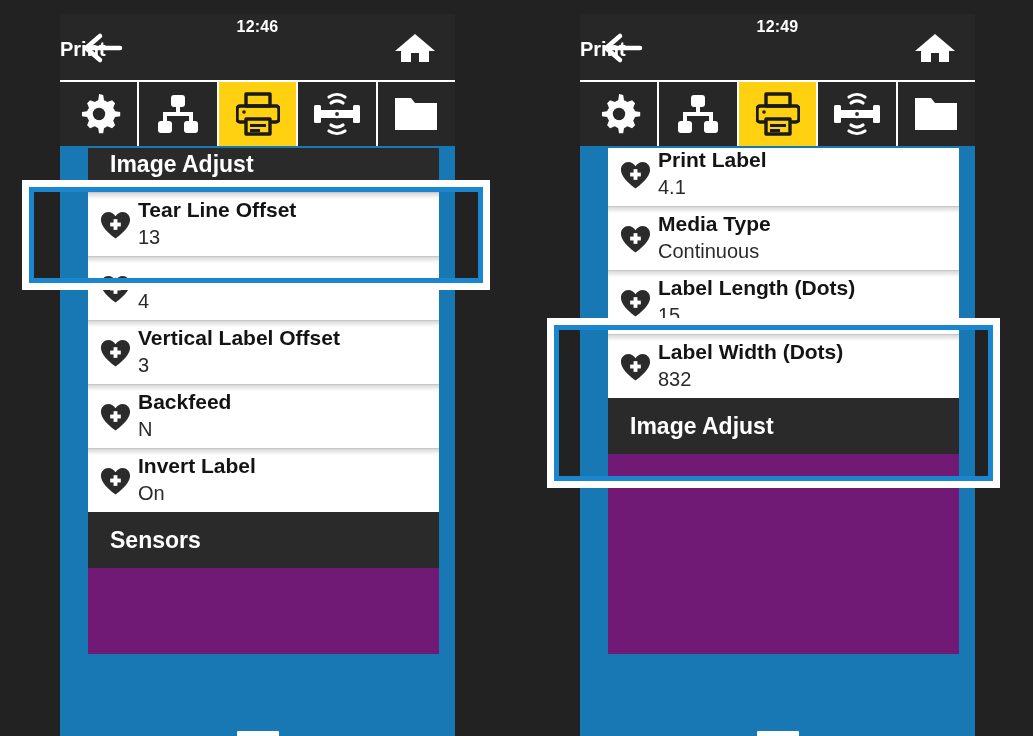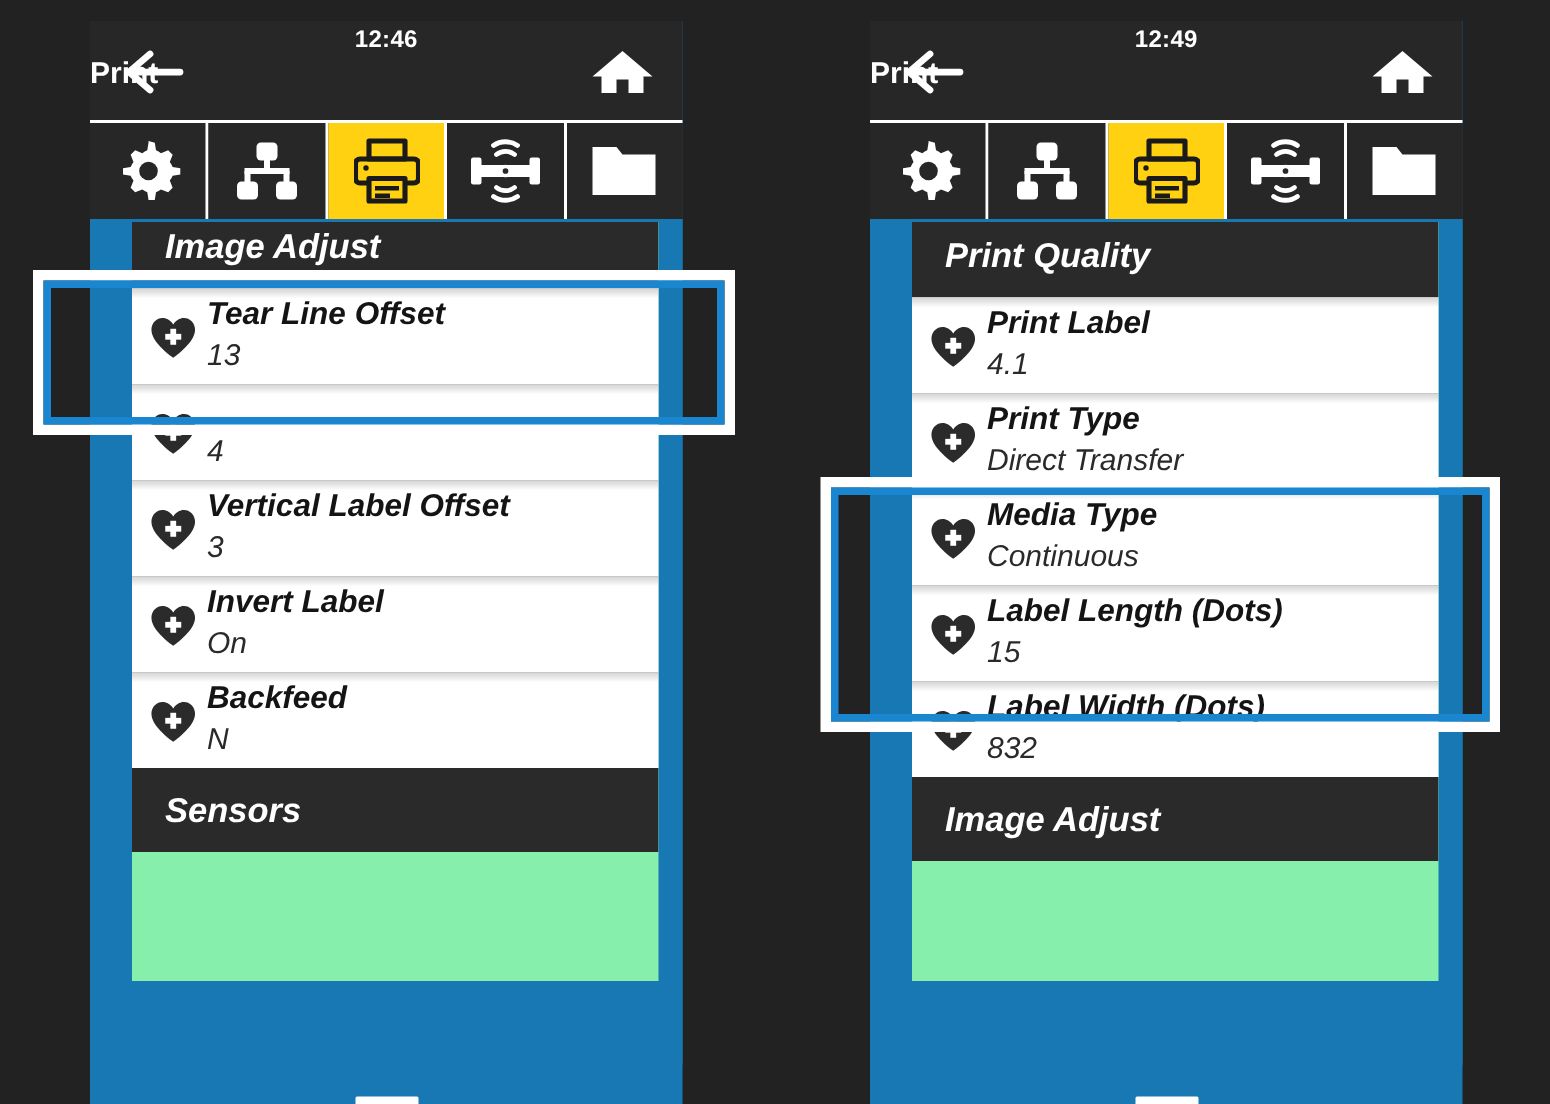--- a/index.html
+++ b/index.html
@@ -89,23 +89,22 @@
   .content {
     position: relative;
     height: 566px;
     background: #1878b4;
     padding: 2px 16px 0 28px;
     box-sizing: border-box;
   }
   .listwrap {
     position: relative;
     height: 506px;
-    background: #86efac;
+    background: #701a75;
     overflow: hidden;
-    font-style: italic;
   }
   .scrollpane {
     position: absolute;
     left: 0; right: 0;
     top: 0;
   }
 
   .section-head {
     height: 56px;
     line-height: 56px;
@@ -287,32 +286,32 @@
           <div class="label">Vertical Label Offset</div>
           <div class="value">3</div>
         </div>
 
         <div class="row">
           <svg class="heart" viewBox="0 0 32 30">
             <path d="M16 29 C4 20 1 14 1 9.5 C1 4.8 4.6 1.5 8.6 1.5 C11.6 1.5 14.3 3.2 16 6 C17.7 3.2 20.4 1.5 23.4 1.5 C27.4 1.5 31 4.8 31 9.5 C31 14 28 20 16 29 Z" fill="#2b2b2b"></path>
             <rect x="14" y="9" width="4" height="11" fill="#ffffff"></rect>
             <rect x="10.5" y="12.5" width="11" height="4" fill="#ffffff"></rect>
           </svg>
+          <div class="label">Backfeed</div>
+          <div class="value">N</div>
+        </div>
+
+        <div class="row">
+          <svg class="heart" viewBox="0 0 32 30">
+            <path d="M16 29 C4 20 1 14 1 9.5 C1 4.8 4.6 1.5 8.6 1.5 C11.6 1.5 14.3 3.2 16 6 C17.7 3.2 20.4 1.5 23.4 1.5 C27.4 1.5 31 4.8 31 9.5 C31 14 28 20 16 29 Z" fill="#2b2b2b"></path>
+            <rect x="14" y="9" width="4" height="11" fill="#ffffff"></rect>
+            <rect x="10.5" y="12.5" width="11" height="4" fill="#ffffff"></rect>
+          </svg>
           <div class="label">Invert Label</div>
           <div class="value">On</div>
-        </div>
-
-        <div class="row">
-          <svg class="heart" viewBox="0 0 32 30">
-            <path d="M16 29 C4 20 1 14 1 9.5 C1 4.8 4.6 1.5 8.6 1.5 C11.6 1.5 14.3 3.2 16 6 C17.7 3.2 20.4 1.5 23.4 1.5 C27.4 1.5 31 4.8 31 9.5 C31 14 28 20 16 29 Z" fill="#2b2b2b"></path>
-            <rect x="14" y="9" width="4" height="11" fill="#ffffff"></rect>
-            <rect x="10.5" y="12.5" width="11" height="4" fill="#ffffff"></rect>
-          </svg>
-          <div class="label">Backfeed</div>
-          <div class="value">N</div>
         </div>
 
         <div class="section-head">Sensors</div>
       </div>
     </div>
   </div>
 
   <div class="bottombar">
     <div class="hamburger">
       <span></span>
@@ -377,42 +376,32 @@
     <div class="tab">
       <svg width="46" height="40" viewBox="0 0 46 40">
         <path d="M2 4 h16 l4 5 h22 v27 h-42 z" fill="#ffffff"></path>
       </svg>
     </div>
   </div>
 
   <div class="content">
     <div class="listwrap">
       <div class="scrollpane" style="top:-6px;">
-        <div class="section-head">Print Quality</div>
 
 
         <div class="row">
           <svg class="heart" viewBox="0 0 32 30">
             <path d="M16 29 C4 20 1 14 1 9.5 C1 4.8 4.6 1.5 8.6 1.5 C11.6 1.5 14.3 3.2 16 6 C17.7 3.2 20.4 1.5 23.4 1.5 C27.4 1.5 31 4.8 31 9.5 C31 14 28 20 16 29 Z" fill="#2b2b2b"></path>
             <rect x="14" y="9" width="4" height="11" fill="#ffffff"></rect>
             <rect x="10.5" y="12.5" width="11" height="4" fill="#ffffff"></rect>
           </svg>
           <div class="label">Print Label</div>
           <div class="value">4.1</div>
         </div>
 
-        <div class="row">
-          <svg class="heart" viewBox="0 0 32 30">
-            <path d="M16 29 C4 20 1 14 1 9.5 C1 4.8 4.6 1.5 8.6 1.5 C11.6 1.5 14.3 3.2 16 6 C17.7 3.2 20.4 1.5 23.4 1.5 C27.4 1.5 31 4.8 31 9.5 C31 14 28 20 16 29 Z" fill="#2b2b2b"></path>
-            <rect x="14" y="9" width="4" height="11" fill="#ffffff"></rect>
-            <rect x="10.5" y="12.5" width="11" height="4" fill="#ffffff"></rect>
-          </svg>
-          <div class="label">Print Type</div>
-          <div class="value">Direct Transfer</div>
-        </div>
 
         <div class="row">
           <svg class="heart" viewBox="0 0 32 30">
             <path d="M16 29 C4 20 1 14 1 9.5 C1 4.8 4.6 1.5 8.6 1.5 C11.6 1.5 14.3 3.2 16 6 C17.7 3.2 20.4 1.5 23.4 1.5 C27.4 1.5 31 4.8 31 9.5 C31 14 28 20 16 29 Z" fill="#2b2b2b"></path>
             <rect x="14" y="9" width="4" height="11" fill="#ffffff"></rect>
             <rect x="10.5" y="12.5" width="11" height="4" fill="#ffffff"></rect>
           </svg>
           <div class="label">Media Type</div>
           <div class="value">Continuous</div>
         </div>

